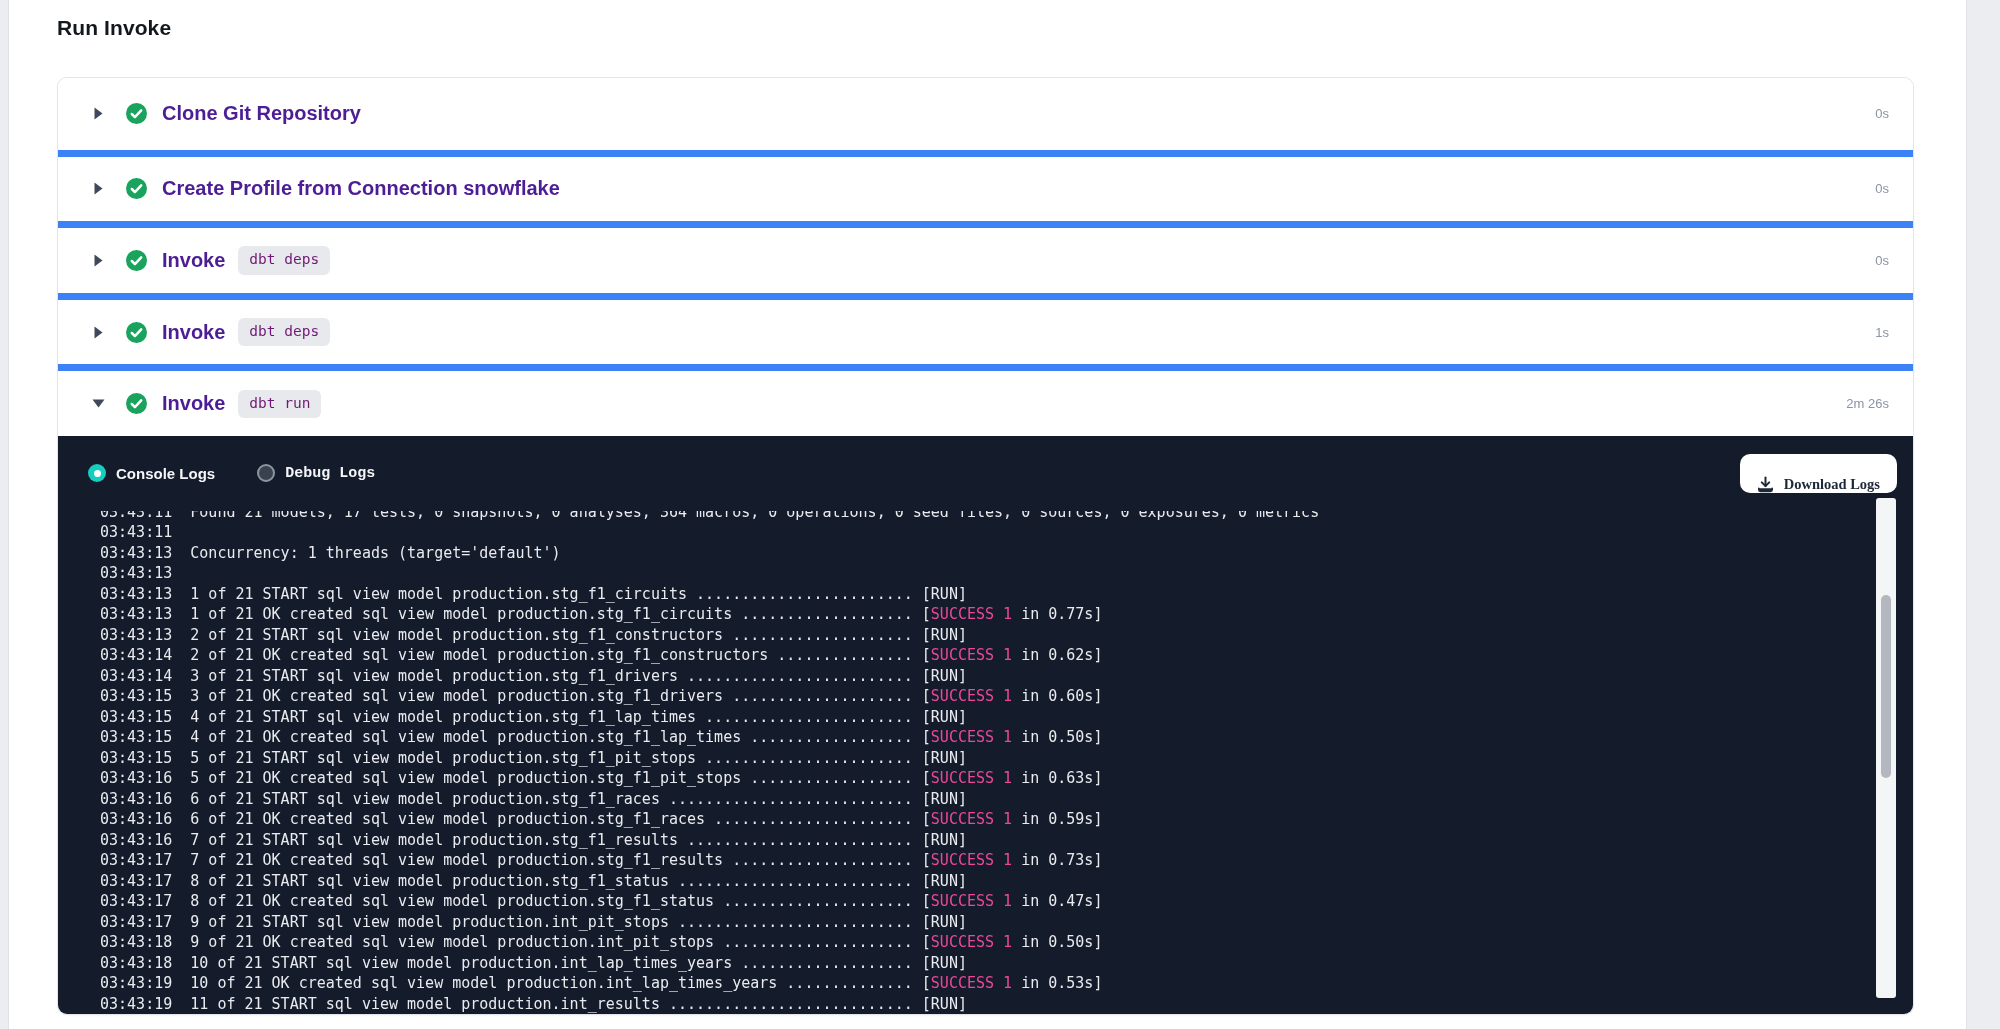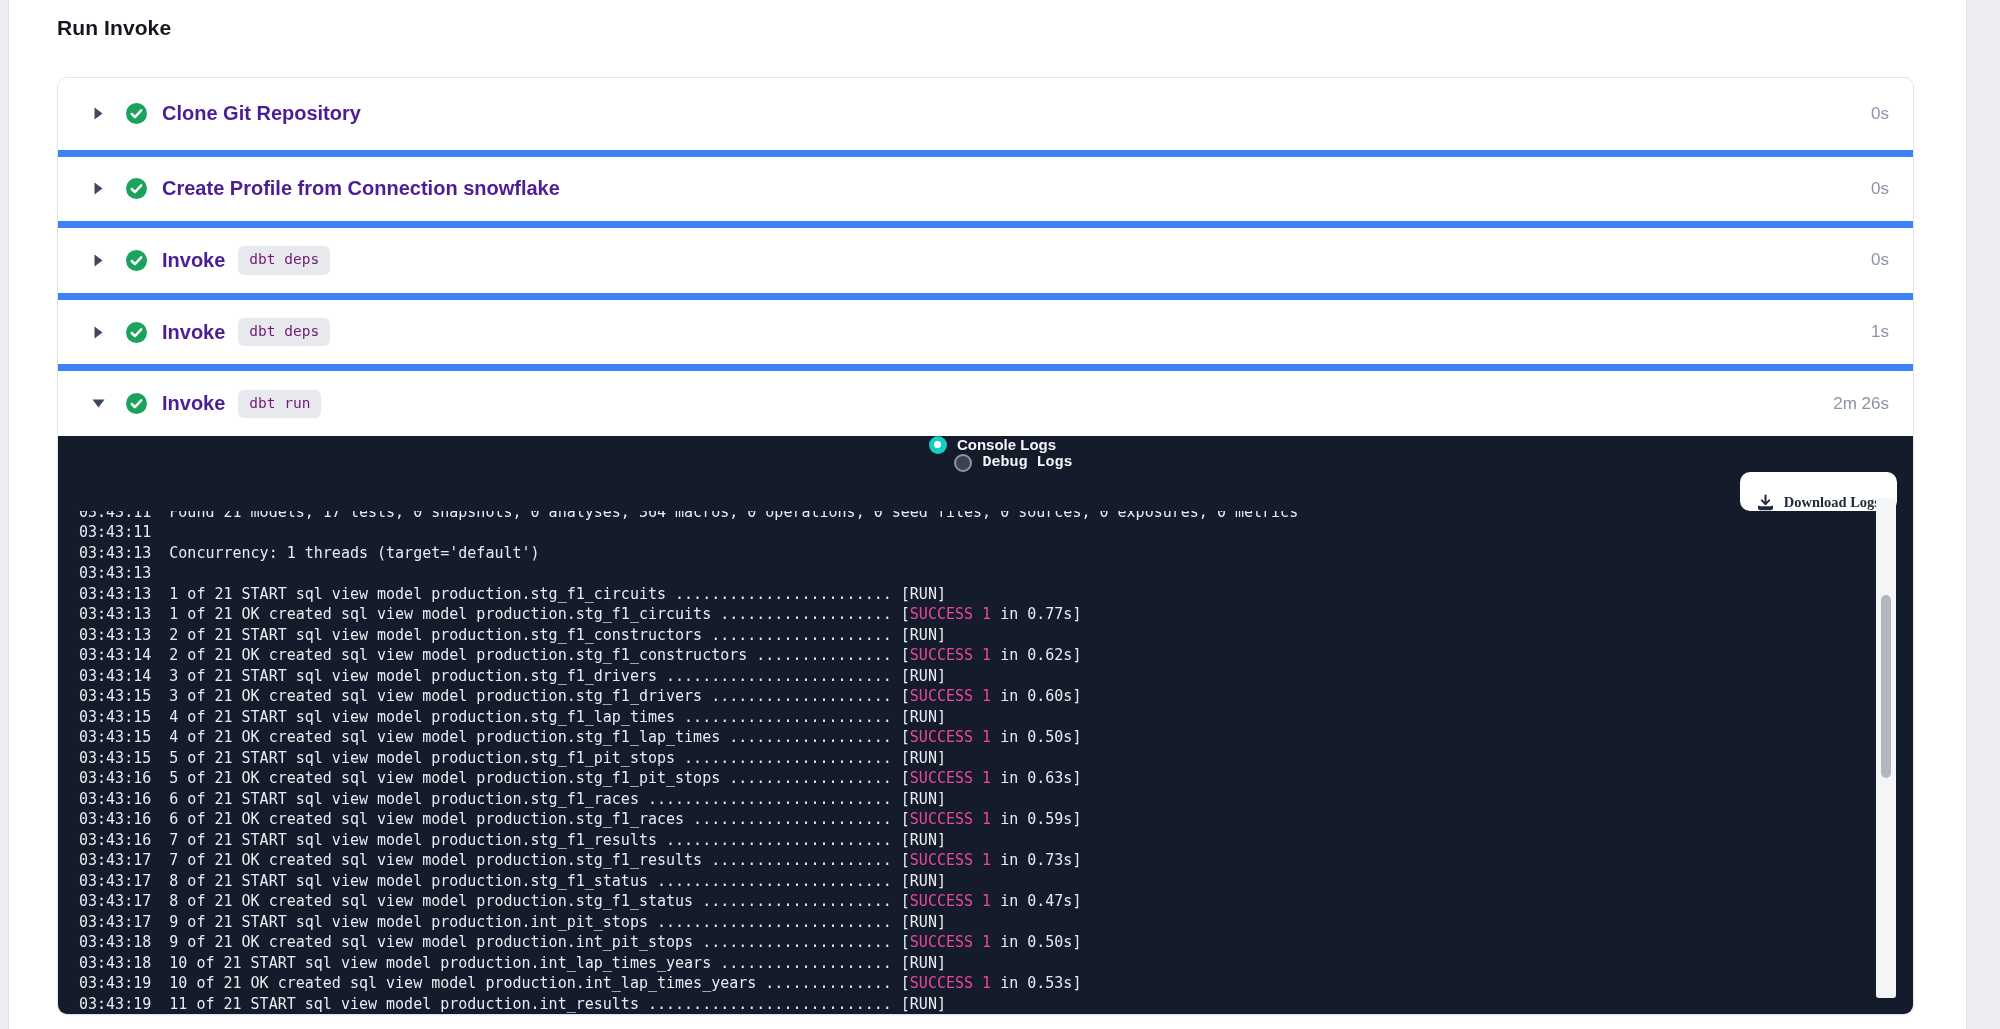--- a/index.html
+++ b/index.html
@@ -33,27 +33,27 @@
   }
   .step-row + .step-row { border-top:7px solid #3b82f6; }
   .chev { width:14px; height:14px; display:flex; align-items:center; justify-content:center; flex:0 0 auto; }
   .check { margin-left:21px; width:21px; height:21px; flex:0 0 auto; }
   .step-label { margin-left:15px; font-size:20px; font-weight:700; color:#4c1d95; }
   .cmd-pill {
     margin-left:13px; display:inline-block; background:#e7e9ed; border-radius:6px;
     padding:3px 11px 5px; font-family:"DejaVu Sans Mono", monospace;
     font-size:14.5px; color:#701a75; line-height:1.4;
   }
-  .duration { margin-left:auto; font-size:17px; color:#8b93a4; }
+  .duration { margin-left:auto; font-size:13px; color:#8b93a4; }
 
   .console {
     height:580px; background:#141c2c; position:relative;
   }
   .console-header {
-    height:75px; display:flex; align-items:center; padding:0 16px 0 30px;flex-direction:column;
+    height:75px; display:flex; align-items:center; padding:0 16px 0 30px;
   }
   .radio-group { display:flex; align-items:center; cursor:pointer; }
   .radio-group + .radio-group { margin-left:42px;font-family:Liberation Mono, monospace; }
   .radio {
     width:18px; height:18px; border-radius:50%; flex:0 0 auto;
     display:flex; align-items:center; justify-content:center;
   }
   .radio.selected { background:#17cdbf; }
   .radio.selected .dot { width:7px; height:7px; border-radius:50%; background:#ffffff; }
   .radio.unselected { background:#39424f; border:2px solid #8d95a2; }
@@ -66,21 +66,21 @@
   }
   .download-btn svg { margin-right:10px; }
 
   .log-viewport {
     position:relative; height:505px; overflow:hidden; padding-left:21px;
   }
   .log-lines {
     margin-top:-9px;
     font-family:"DejaVu Sans Mono", monospace;
     font-size:15px; line-height:20.5px;
-    color:#e9ebef; white-space:pre;
+    color:#e9ebef; white-space:pre;margin-left:21px;
   }
   .log-line { height:20.5px; }
   .log-green { color:#ec4899; }
 
   .scrollbar-track {
     position:absolute; right:17px; top:62px; width:20px; height:500px;
     background:#f4f5f7; border-radius:3px;
   }
   .scrollbar-thumb {
     position:absolute; left:5px; top:97px; width:10px; height:183px;

